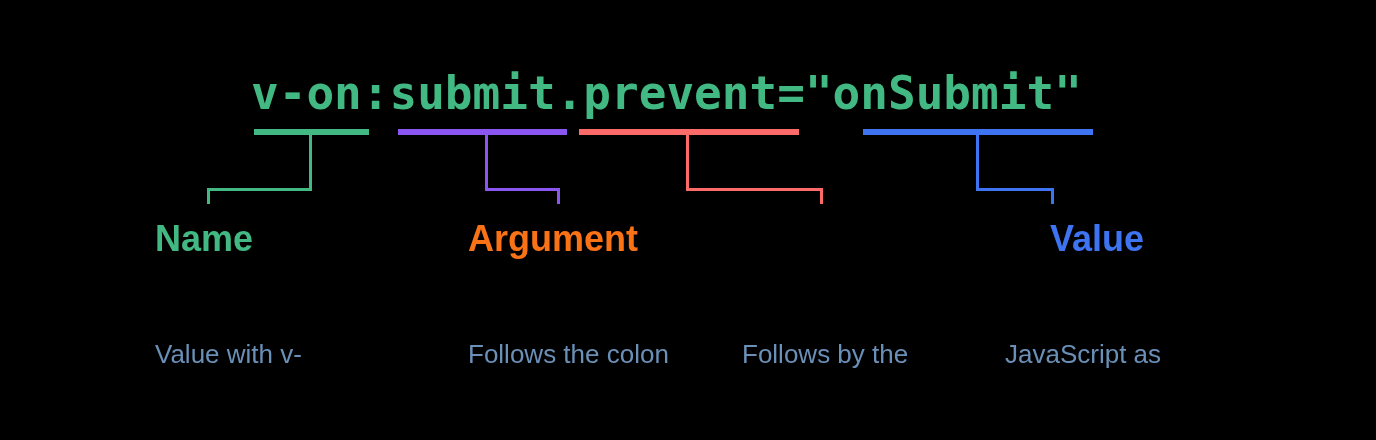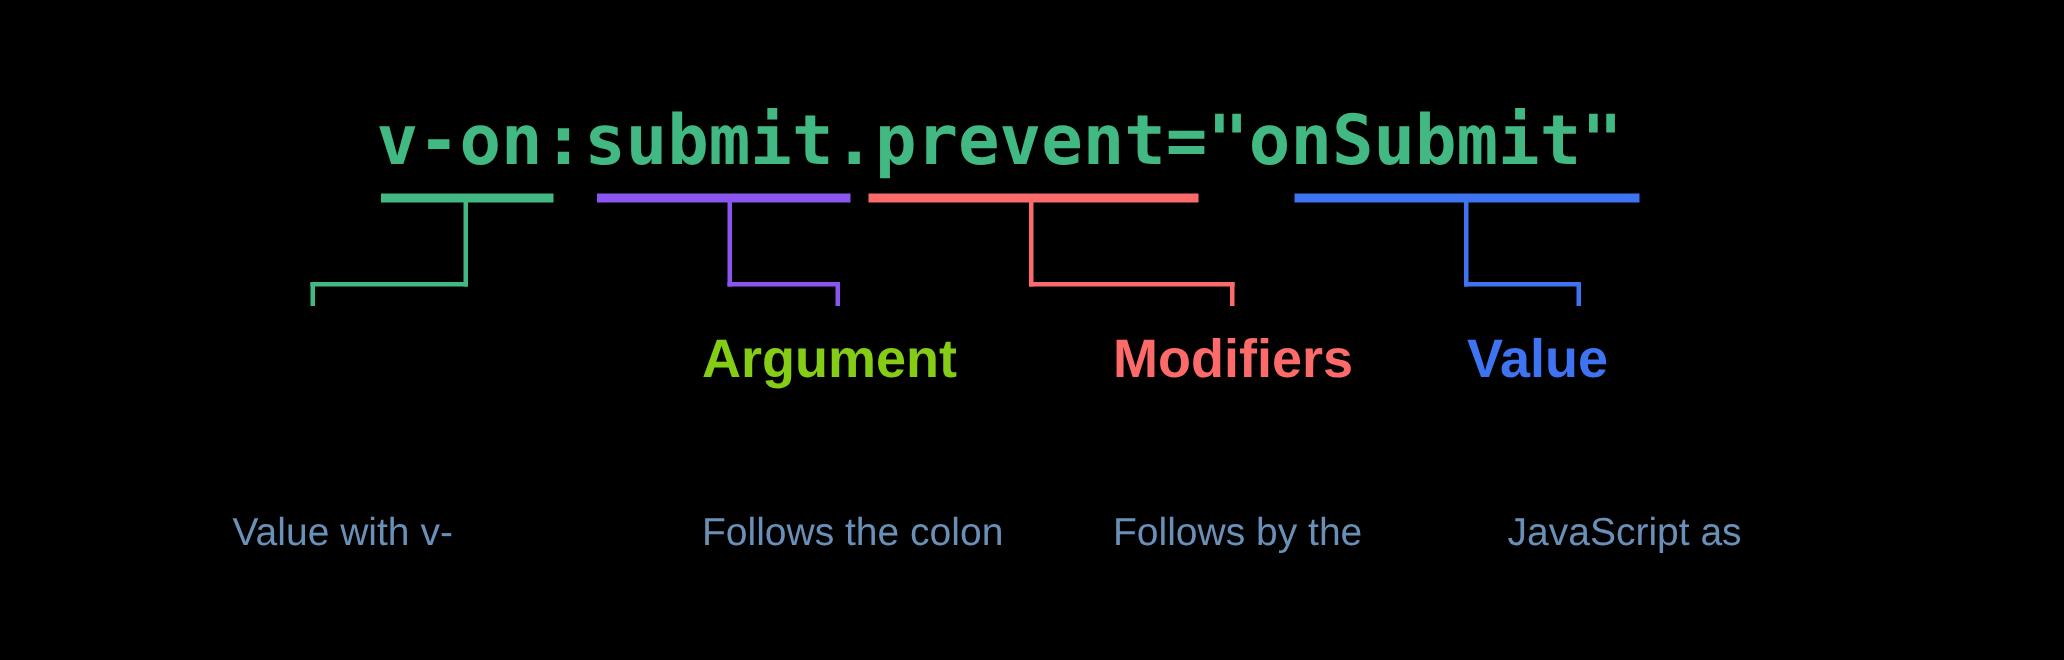--- a/index.html
+++ b/index.html
@@ -56,50 +56,50 @@
 <body>
 
 <div class="stage">
 
   <div class="code" style="color: rgb(66, 184, 131);">v-on:submit.prevent="onSubmit"</div>
 
   <div class="bar" style="left: 254px; width: 115px; background: rgb(66, 184, 131);"></div>
   <div class="line v" style="left: 309px; top: 133px; height: 58px; background: rgb(66, 184, 131);"></div>
   <div class="line h" style="left: 207px; top: 188px; width: 105px; background: rgb(66, 184, 131);"></div>
   <div class="line v" style="left: 207px; top: 188px; height: 16px; background: rgb(66, 184, 131);"></div>
+  <div class="heading" style="left: 155px; color: rgb(66, 184, 131);">Name</div>
   <div class="desc" style="left: 155px; color: rgb(106, 144, 184);">
     <div>Value with v-</div>
     <div>May be omitted when</div>
     
   </div>
 
   <div class="bar" style="left: 398px; width: 169px; background: rgb(138, 85, 240);"></div>
   <div class="line v" style="left: 485px; top: 133px; height: 58px; background: rgb(138, 85, 240);"></div>
   <div class="line h" style="left: 485px; top: 188px; width: 75px; background: rgb(138, 85, 240);"></div>
   <div class="line v" style="left: 557px; top: 188px; height: 16px; background: rgb(138, 85, 240);"></div>
-  <div class="heading" style="left: 468px; color: #84cc16;">Argument</div>
+  <div class="heading" style="left: 468px; color: #f97316;">Argument</div>
   <div class="desc" style="left: 468px; color: rgb(106, 144, 184);">
     <div>Follows the colon</div>
     <div>or shorthand</div>
     
   </div>
 
   <div class="bar" style="left: 579px; width: 220px; background: rgb(252, 106, 106);"></div>
   <div class="line v" style="left: 686px; top: 133px; height: 58px; background: rgb(252, 106, 106);"></div>
   <div class="line h" style="left: 686px; top: 188px; width: 137px; background: rgb(252, 106, 106);"></div>
   <div class="line v" style="left: 820px; top: 188px; height: 16px; background: rgb(252, 106, 106);"></div>
-  <div class="heading" style="left: 742px; color: rgb(252, 106, 106);">Modifiers</div>
   <div class="desc" style="left: 742px; color: rgb(106, 144, 184);">
     <div>Follows by the</div>
     <div>leading dot</div>
   </div>
 
   <div class="bar" style="left: 863px; width: 230px; background: rgb(62, 116, 242);"></div>
   <div class="line v" style="left: 976px; top: 133px; height: 58px; background: rgb(62, 116, 242);"></div>
   <div class="line h" style="left: 976px; top: 188px; width: 78px; background: rgb(62, 116, 242);"></div>
   <div class="line v" style="left: 1051px; top: 188px; height: 16px; background: rgb(62, 116, 242);"></div>
-  <div class="heading" style="left: 978px; color: rgb(62, 116, 242);">Value</div>
+  <div class="heading" style="left: 1050px; color: rgb(62, 116, 242);">Value</div>
   <div class="desc" style="left: 1005px; color: rgb(106, 144, 184);">
     <div>JavaScript as</div>
     <div>JavaScript expressions</div>
   </div>
 
 </div>
 
 </body></html>

